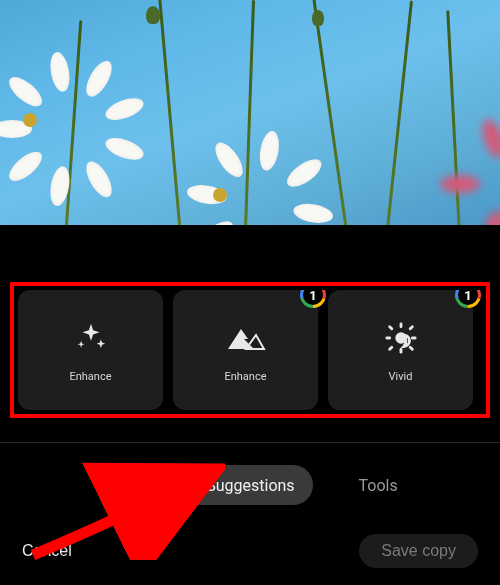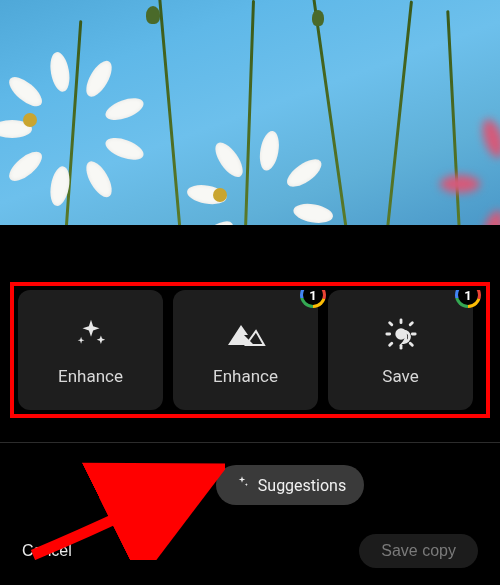--- a/index.html
+++ b/index.html
@@ -71,21 +71,21 @@
   }
   .suggestion-card .icon-slot {
     height: 40px;
     display: flex;
     align-items: center;
     justify-content: center;
     margin-bottom: 12px;
   }
   .suggestion-card .label {
     color: #d8d8d8;
-    font-size: 17px;
+    font-size: 11px;
     text-align: right;
   }
   .google-one-badge {
     position: absolute;
     top: -8px;
     right: -8px;
     width: 26px; height: 26px;
   }
   .g1-ring {
     width: 26px; height: 26px;
@@ -260,39 +260,42 @@
         <line x1="12" y1="2" x2="12" y2="4"></line>
         <line x1="12" y1="20" x2="12" y2="22"></line>
         <line x1="4" y1="12" x2="2" y2="12"></line>
         <line x1="22" y1="12" x2="20" y2="12"></line>
         <line x1="5.5" y1="5.5" x2="4" y2="4"></line>
         <line x1="20" y1="4" x2="18.5" y2="5.5"></line>
         <line x1="5.5" y1="18.5" x2="4" y2="20"></line>
         <line x1="20" y1="20" x2="18.5" y2="18.5"></line>
       </svg>
     </div>
-    <div class="label">Save</div>
+    <div class="label">Vivid</div>
   </div>
 
 </div>
 
 <div class="highlight-box"></div>
 
 <div class="divider"></div>
 
 <div class="tabs">
   <div class="tab active">
     <span>
       <svg width="16" height="16" viewBox="0 0 24 24" fill="#f1f1f1">
         <path d="M12 2l1.2 3.6L17 6.8l-3.8 1.2L12 11.6l-1.2-3.6L7 6.8l3.8-1.2L12 2z"></path>
         <path d="M18.5 12l.6 1.8 1.9.6-1.9.6-.6 1.8-.6-1.8-1.9-.6 1.9-.6.6-1.8z"></path>
       </svg>
     </span>
     <span>Suggestions</span>
   </div>
+  <div class="tab">
+    <span>Tools</span>
+  </div>
 </div>
 
 <div class="bottom-bar">
   <button class="cancel-btn">Cancel</button>
   <button class="save-btn">Save copy</button>
 </div>
 
 <svg class="arrow-annotation" viewBox="0 0 200 105">
   <defs>
     <marker id="arrowhead" markerWidth="12" markerHeight="12" refX="8" refY="6" orient="auto">

